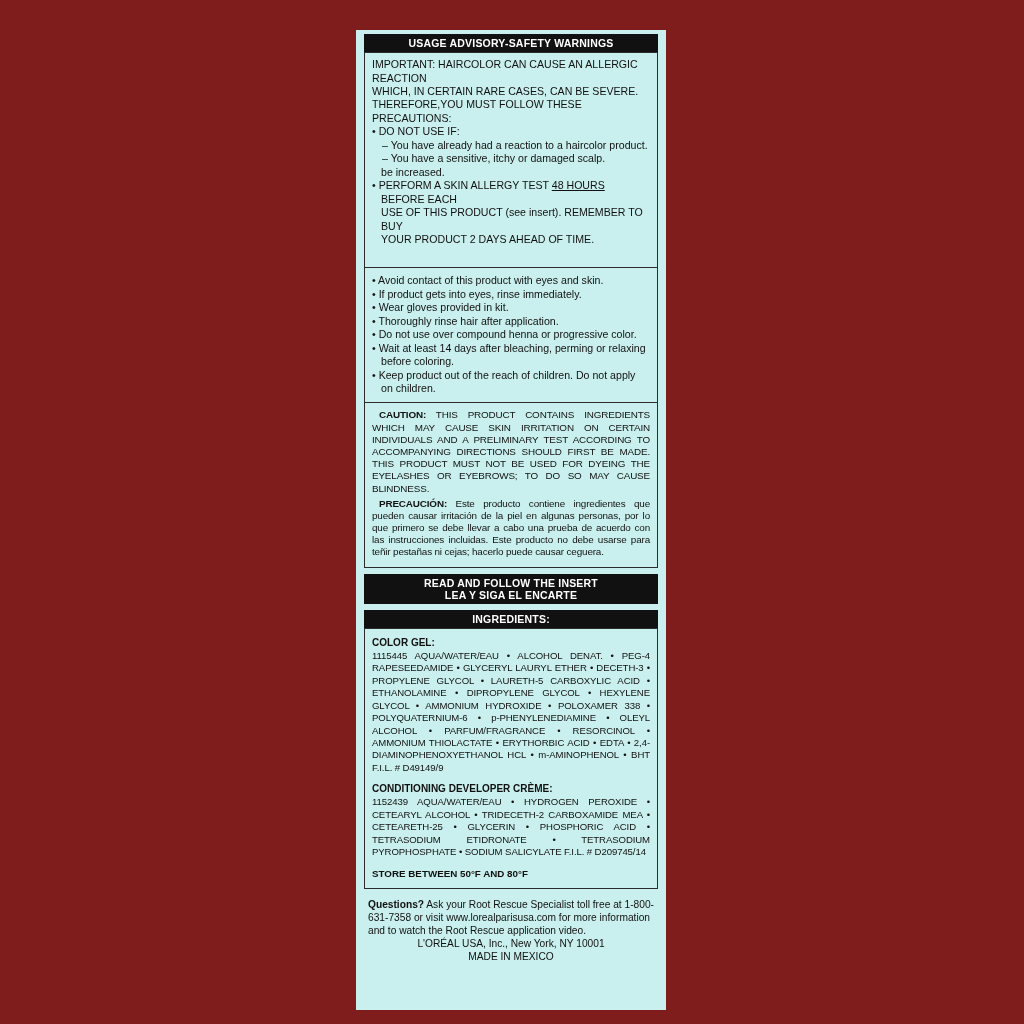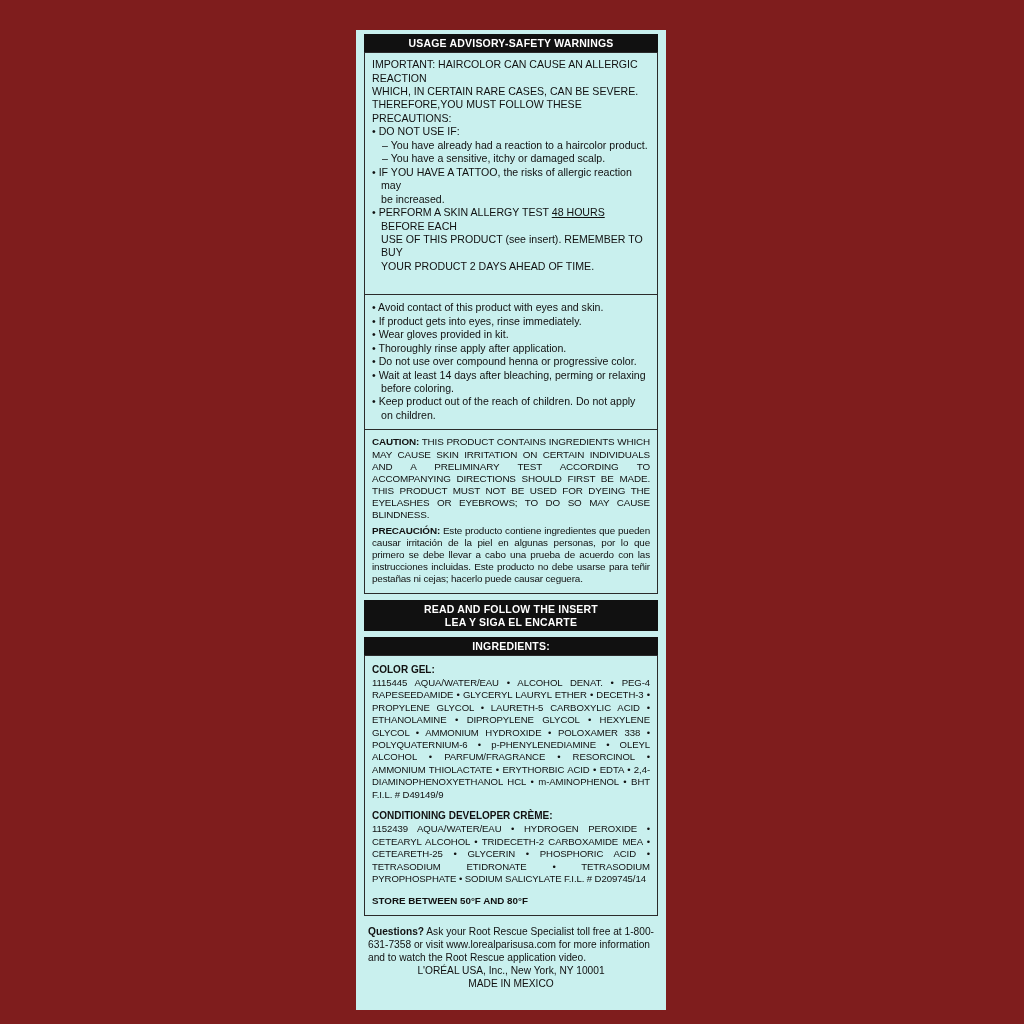--- a/index.html
+++ b/index.html
@@ -63,21 +63,21 @@
   .bullet { padding-left: 9px; text-indent: -9px; }
   .sub { padding-left: 19px; text-indent: -9px; }
   .cont { padding-left: 9px; }
   .caution {
     font-size: 9.9px;
     line-height: 1.23;
     letter-spacing: -0.15px;
     color: #111;
     text-align: justify;
   }
-  .caution b { font-weight: bold; }
+  .caution b { font-weight: bold; margin-left: 7px; }
   .ingred-head {
     font-weight: bold;
     font-size: 10px;
     color: #111;
     margin-bottom: 2px;
   }
   .ingred-body {
     font-size: 9.6px;
     line-height: 1.3;
     letter-spacing: -0.1px;
@@ -119,32 +119,31 @@
 
     <div class="blackbar">USAGE ADVISORY-SAFETY WARNINGS</div>
 
     <div class="box box-top txt">
       <p>IMPORTANT: HAIRCOLOR CAN CAUSE AN ALLERGIC REACTION</p>
       <p>WHICH, IN CERTAIN RARE CASES, CAN BE SEVERE.</p>
       <p>THEREFORE,YOU MUST FOLLOW THESE PRECAUTIONS:</p>
       <p>• DO NOT USE IF:</p>
       <p class="sub">– You have already had a reaction to a haircolor product.</p>
       <p class="sub">– You have a sensitive, itchy or damaged scalp.</p>
-      <p class="bullet">• IF YOU HAVE A TATTOO, the risks of allergic reaction may</p>
       <p class="cont">be increased.</p>
       <p class="bullet"><span>• PERFORM A SKIN ALLERGY TEST </span><u>48 HOURS</u><span> BEFORE EACH</span></p>
       <p class="cont">USE OF THIS PRODUCT (see insert). REMEMBER TO BUY</p>
       <p class="cont">YOUR PRODUCT 2 DAYS AHEAD OF TIME.</p>
     </div>
 
     <div class="box txt" style="padding-top:6px;padding-bottom:7px;">
       <p class="bullet">• Avoid contact of this product with eyes and skin.</p>
       <p class="bullet">• If product gets into eyes, rinse immediately.</p>
       <p class="bullet">• Wear gloves provided in kit.</p>
-      <p class="bullet">• Thoroughly rinse apply after application.</p>
+      <p class="bullet">• Thoroughly rinse hair after application.</p>
       <p class="bullet">• Do not use over compound henna or progressive color.</p>
       <p class="bullet">• Wait at least 14 days after bleaching, perming or relaxing</p>
       <p class="cont">before coloring.</p>
       <p class="bullet">• Keep product out of the reach of children. Do not apply</p>
       <p class="cont">on children.</p>
     </div>
 
     <div class="box" style="padding-top:6px;padding-bottom:8px;">
       <p class="caution" style="margin:0;"><b>CAUTION:</b><span> THIS PRODUCT CONTAINS INGREDIENTS WHICH MAY CAUSE SKIN IRRITATION ON CERTAIN INDIVIDUALS AND A PRELIMINARY TEST ACCORDING TO ACCOMPANYING DIRECTIONS SHOULD FIRST BE MADE. THIS PRODUCT MUST NOT BE USED FOR DYEING THE EYELASHES OR EYEBROWS; TO DO SO MAY CAUSE BLINDNESS.</span></p>
       <p class="caution" style="margin:3px 0 0 0;"><b>PRECAUCIÓN:</b><span> Este producto contiene ingredientes que pueden causar irritación de la piel en algunas personas, por lo que primero se debe llevar a cabo una prueba de acuerdo con las instrucciones incluidas. Este producto no debe usarse para teñir pestañas ni cejas; hacerlo puede causar ceguera.</span></p>

